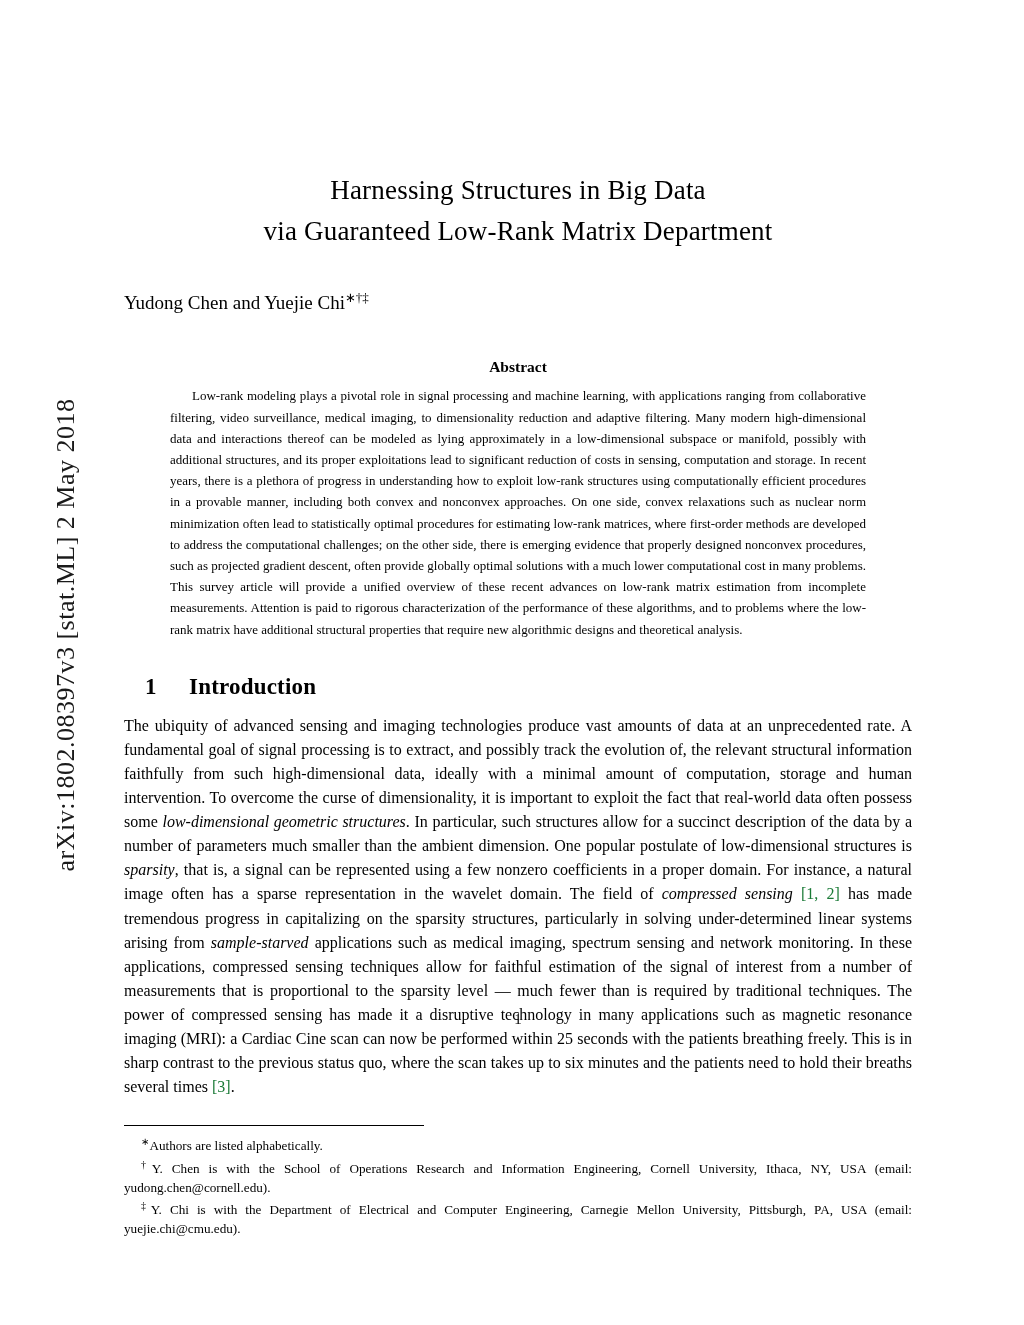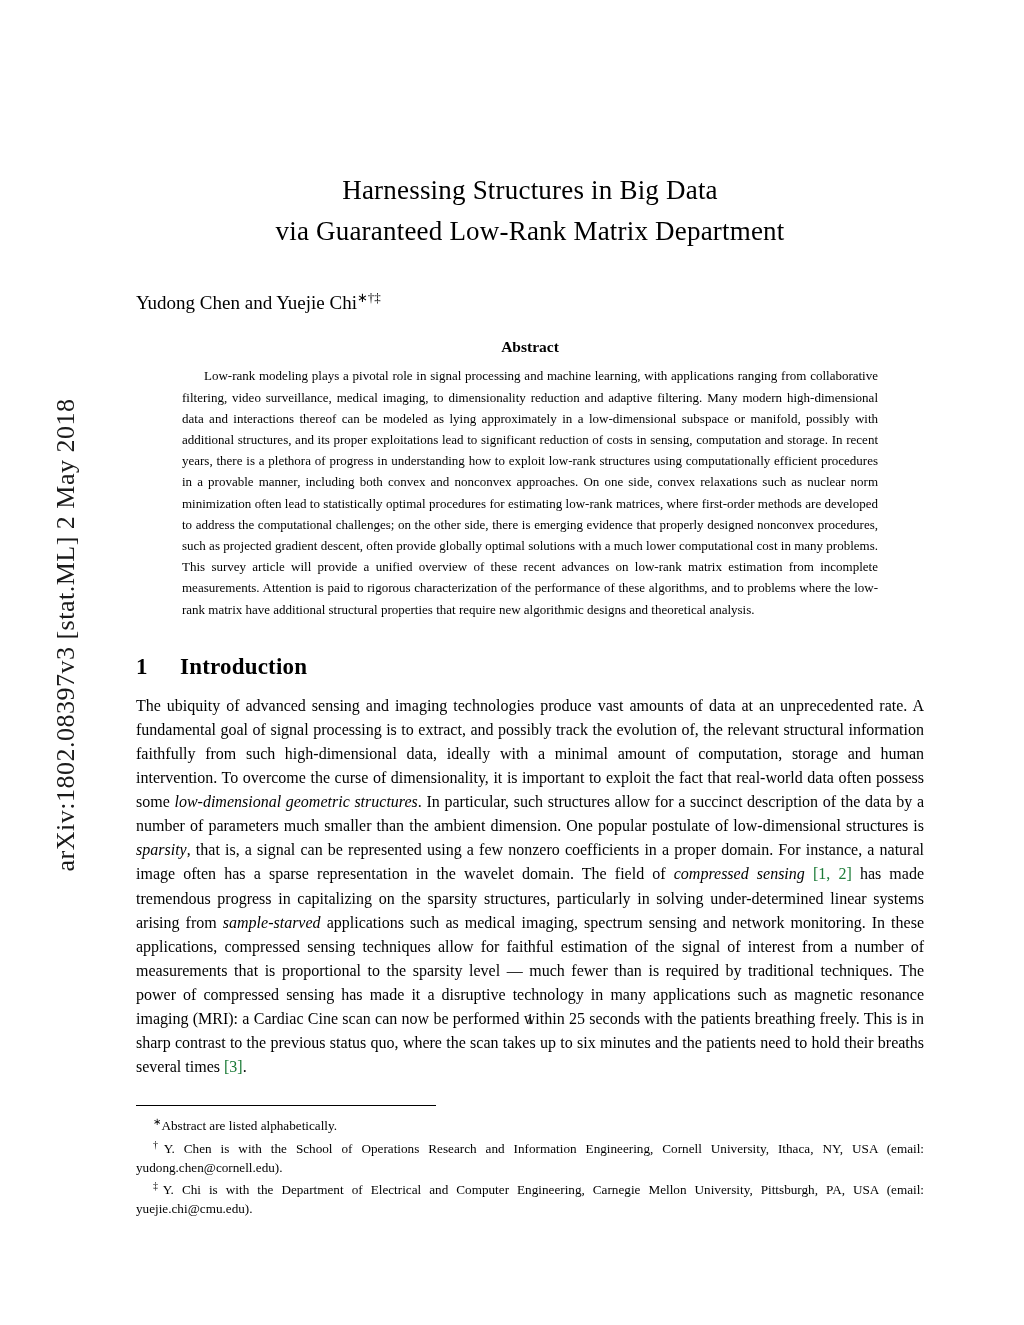--- a/index.html
+++ b/index.html
@@ -27,21 +27,21 @@
     font-family: "Liberation Serif", serif;
     font-size: 26px;
     letter-spacing: 0.5px;
     color: #1a1a1a;
     text-align: center;
     white-space: nowrap;
   }
 
   #page {
     position: absolute;
-    left: 136px;
+    left: 124px;
     top: 0;
     width: 788px;
     height: 1080px;
   }
 
   .title {
     text-align: center;
     font-size: 27px;
     line-height: 41px;
     margin-top: 170px;
@@ -51,21 +51,21 @@
     text-align: left;
     font-size: 19px;
     margin-top: 38px;
   }
   .authors .marks {
     font-size: 13px;
     vertical-align: super;
   }
 
   .abstract-block {
-    margin-top: 24px;
+    margin-top: 44px;
     padding-left: 46px;
     padding-right: 46px;
   }
   .abstract-head {
     text-align: center;
     font-weight: bold;
     font-size: 15.5px;
     margin-bottom: 9px;
   }
   .abstract-body {
@@ -84,20 +84,21 @@
   .keywords .kw-label {
     font-weight: bold;
   }
   .keywords-indent { text-indent: 22px; }
 
   .section-head {
     margin-top: 34px;
     font-size: 23px;
     font-weight: bold;
     letter-spacing: 0.2px;
+    margin-left: 21px;
   }
   .section-head .secnum {
     display: inline-block;
     width: 44px;
   }
 
   .body-text {
     margin-top: 14px;
     font-size: 16px;
     line-height: 24.1px;
@@ -164,21 +165,21 @@
   </div>
 
   <div class="body-text">
     <span>The ubiquity of advanced sensing and imaging technologies produce vast amounts of data at an unprecedented rate. A fundamental goal of signal processing is to extract, and possibly track the evolution of, the relevant structural information faithfully from such high-dimensional data, ideally with a minimal amount of computation, storage and human intervention. To overcome the curse of dimensionality, it is important to exploit the fact that real-world data often possess some </span><i>low-dimensional geometric structures</i><span>. In particular, such structures allow for a succinct description of the data by a number of parameters much smaller than the ambient dimension. One popular postulate of low-dimensional structures is </span><i>sparsity</i><span>, that is, a signal can be represented using a few nonzero coefficients in a proper domain. For instance, a natural image often has a sparse representation in the wavelet domain. The field of </span><i>compressed sensing</i><span> </span><span class="cite">[<span>1</span></span><span class="cite">, </span><span class="cite"><span>2</span>]</span><span> has made tremendous progress in capitalizing on the sparsity structures, particularly in solving under-determined linear systems arising from </span><i>sample-starved</i><span> applications such as medical imaging, spectrum sensing and network monitoring. In these applications, compressed sensing techniques allow for faithful estimation of the signal of interest from a number of measurements that is proportional to the sparsity level — much fewer than is required by traditional techniques. The power of compressed sensing has made it a disruptive technology in many applications such as magnetic resonance imaging (MRI): a Cardiac Cine scan can now be performed within 25 seconds with the patients breathing freely. This is in sharp contrast to the previous status quo, where the scan takes up to six minutes and the patients need to hold their breaths several times </span><span class="cite">[<span>3</span>]</span><span>.</span>
   </div>
 
   <div class="footnote-rule"></div>
 
   <div class="footnotes">
     <div class="fn-line fn-indent">
-      <span class="fnmark">∗</span><span>Abstract are listed alphabetically.</span>
+      <span class="fnmark">∗</span><span>Authors are listed alphabetically.</span>
     </div>
     <div class="fn-line fn-indent">
       <span class="fnmark">†</span><span>Y. Chen is with the School of Operations Research and Information Engineering, Cornell University, Ithaca, NY, USA (email: yudong.chen@cornell.edu).</span>
     </div>
     <div class="fn-line fn-indent">
       <span class="fnmark">‡</span><span>Y. Chi is with the Department of Electrical and Computer Engineering, Carnegie Mellon University, Pittsburgh, PA, USA (email: yuejie.chi@cmu.edu).</span>
     </div>
   </div>
 
   <div class="page-number">1</div>

